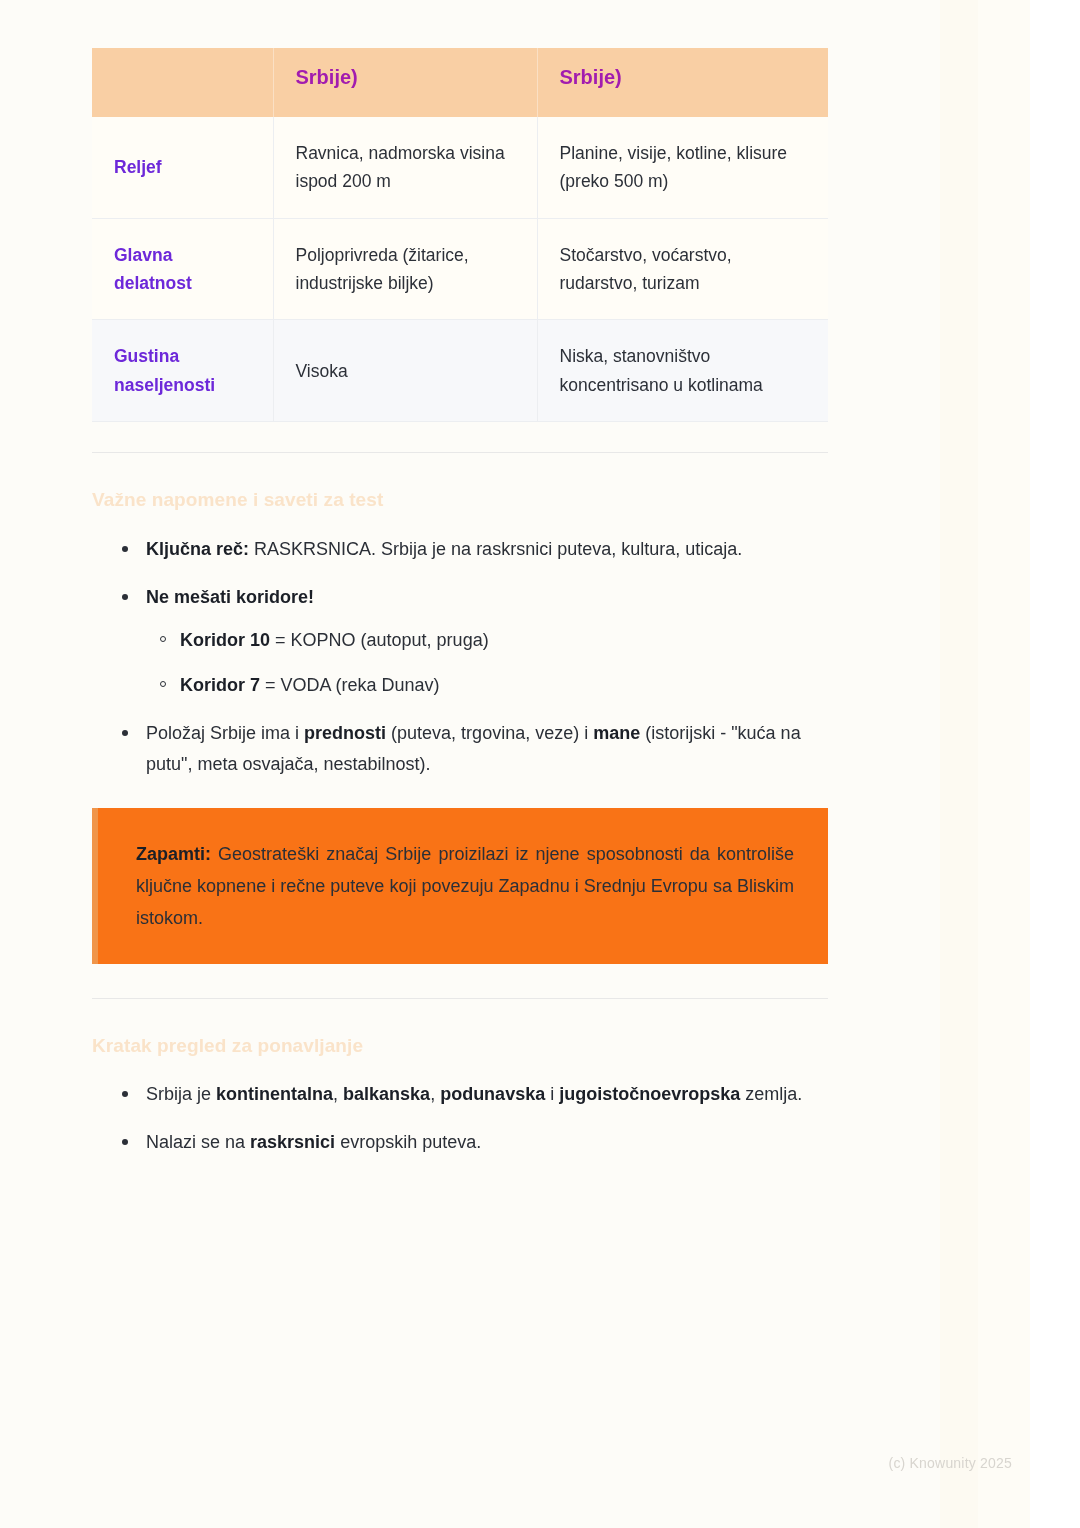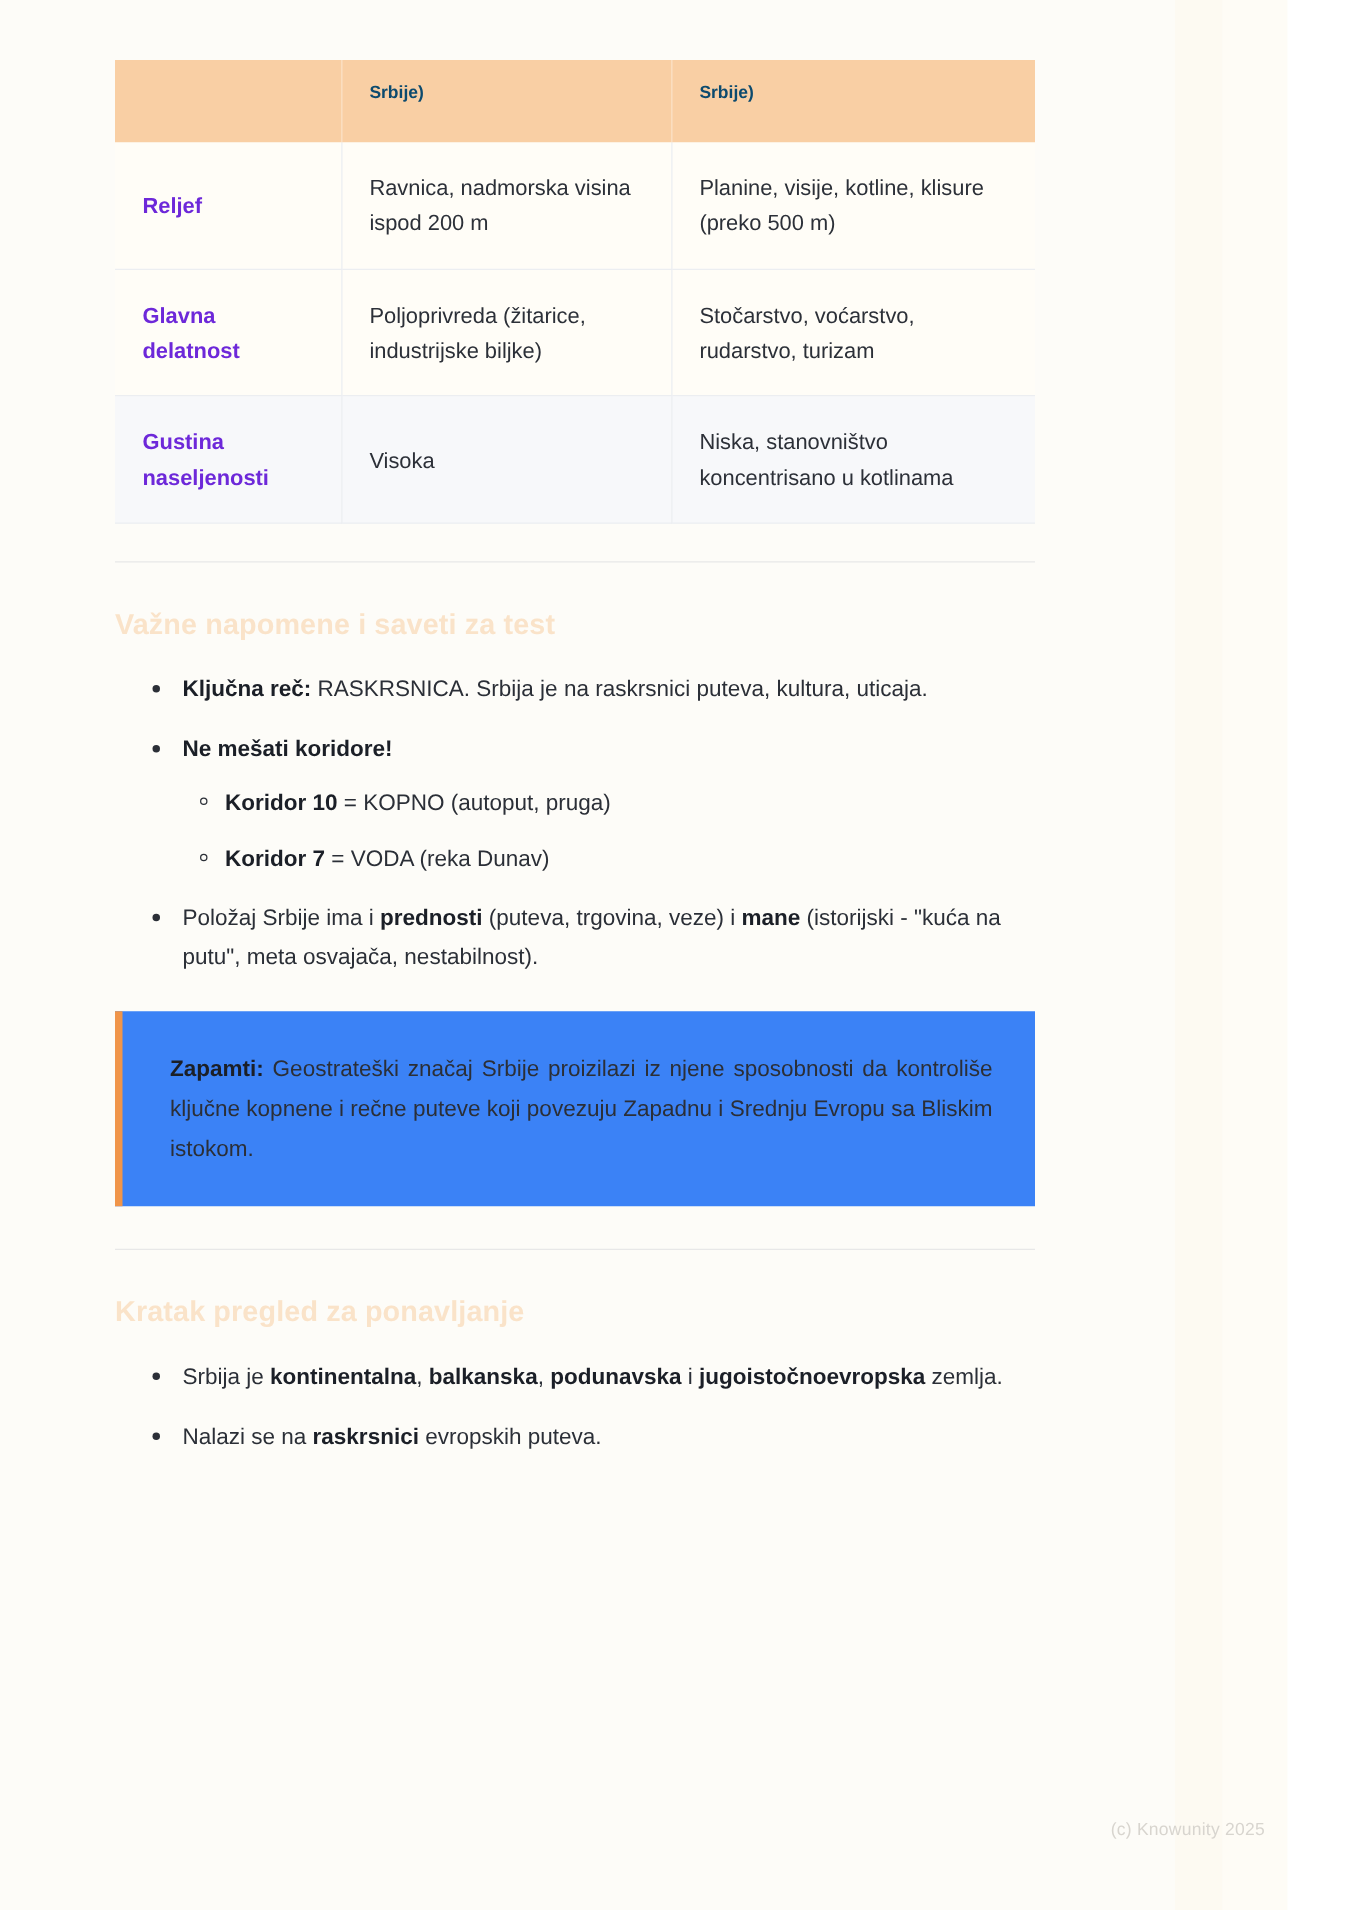--- a/index.html
+++ b/index.html
@@ -50,22 +50,22 @@
     table-layout: fixed;
     margin-top: 48px;
     font-size: 17.5px;
   }
   .cmp-table col.c1 { width: 181px; }
   .cmp-table col.c2 { width: 264px; }
   .cmp-table col.c3 { width: 291px; }
 
   .cmp-table thead th {
     background: #f9cfa4;
-    color: #0c4a6e;
-    font-size: 14px;
+    color: #a21caf;
+    font-size: 20px;
     font-weight: 600;
     text-align: left;
     padding: 16px 22px 26px 22px;
     vertical-align: top;
     border-right: 1px solid #fbe0c4;
     line-height: 1.35;
     height: 24px;
     margin-top: 24px;
   }
   .cmp-table thead th:last-child { border-right: none; }
@@ -93,21 +93,21 @@
   
   .rule {
     width: 736px;
     height: 1px;
     background: #e8e8e8;
     margin: 30px 0 0 0;
     border: 0;
   }
 
   .section-title {
-    font-size: 23px;
+    font-size: 19px;
     font-weight: 700;
     color: #fae3c9;
     letter-spacing: 0.1px;
     margin: 36px 0 22px 0;
     line-height: 1.2;
   }
 
   
   ul.notes {
     margin: 16px;
@@ -154,21 +154,21 @@
     background: transparent;
     box-sizing: border-box;
   }
   b, strong { font-weight: 700; color: #1b1f27; }
 
   
   .callout {
     margin: 28px 0 0 0;
     width: 736px;
     box-sizing: border-box;
-    background: #3b82f6;
+    background: #f97316;
     border-left: 6px solid #f0954a;
     padding: 30px 34px 30px 38px;
     font-size: 18px;
     line-height: 1.78;
     text-align: justify;
     color: #2b2f37;
   }
 
   
   .watermark {

